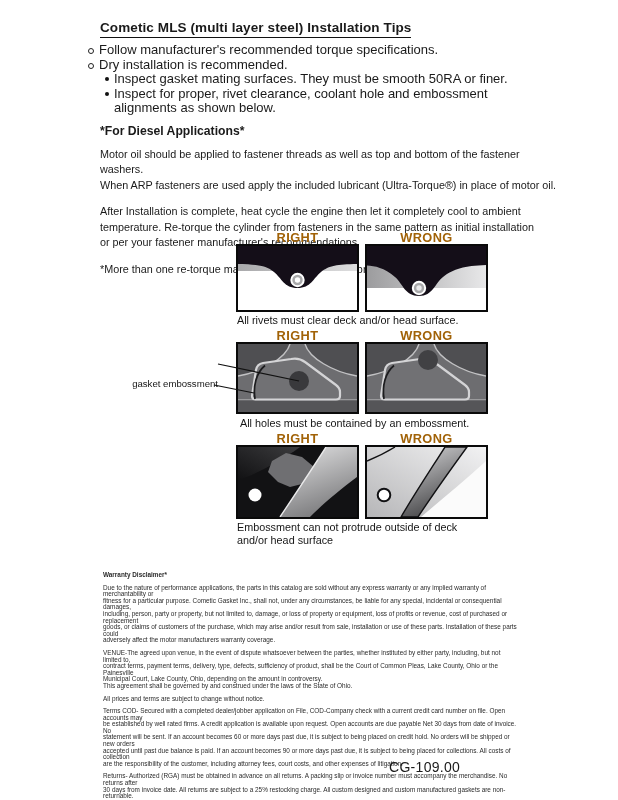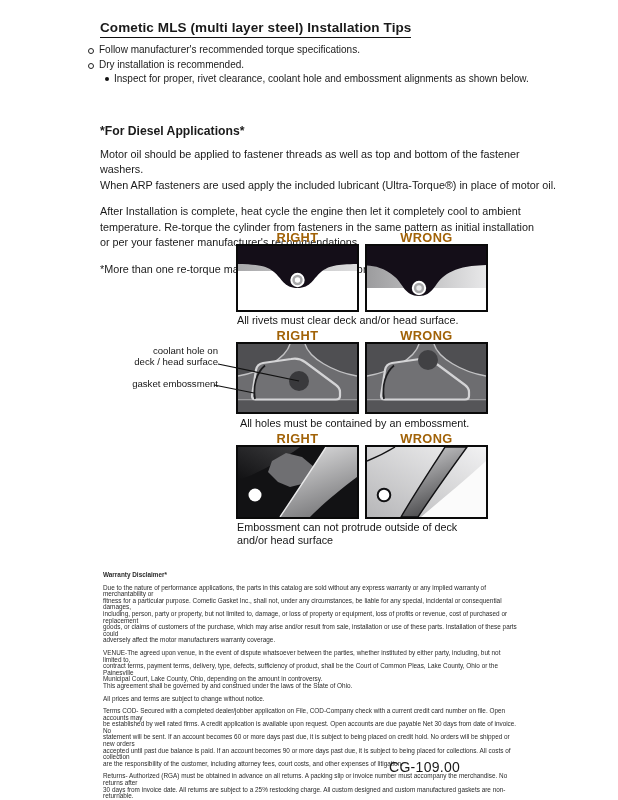--- a/index.html
+++ b/index.html
@@ -7,21 +7,21 @@
     position:relative;width:618px;height:800px;background:#ffffff;
     font-family:"Liberation Sans",sans-serif;color:#1a1a1a;overflow:hidden;
   }
   .abs{position:absolute;}
   
   .title{
     left:100px;top:20px;font-size:13.5px;font-weight:bold;
     border-bottom:1.6px solid #111;padding-bottom:2px;letter-spacing:.1px;
   }
   
-  .tips{left:88px;top:43px;font-size:10px;line-height:14.5px;width:460px;}
+  .tips{left:88px;top:43px;font-size:13px;line-height:14.5px;width:460px;}
   .tip-row{display:flex;align-items:flex-start;}
   .mark{flex:0 0 auto;width:4px;height:4px;border-radius:50%;margin:5px 5px 0 0;}
   .mark.open{border:1.2px solid #222;}
   .mark.filled{background:#111;margin-left:17px;}
   
   .diesel{left:100px;top:124px;width:460px;font-size:10.8px;line-height:15.5px;}
   .diesel h2{font-size:12.2px;font-weight:bold;margin:0 0 7px 0;}
   .diesel .para{margin:0 0 11px 0;}
   .note{margin-top:3px;}
   
@@ -45,20 +45,24 @@
   <div class="abs title">Cometic MLS (multi layer steel) Installation Tips</div>
 
   <div class="abs tips">
     <div class="tip-row">
       <span class="mark open"></span>
       <span>Follow manufacturer's recommended torque specifications.</span>
     </div>
     <div class="tip-row">
       <span class="mark open"></span>
       <span>Dry installation is recommended.</span>
+    </div>
+    <div class="tip-row">
+      <span class="mark filled"></span>
+      <span>Inspect gasket mating surfaces.  They must be smooth 50RA or finer.</span>
     </div>
     <div class="tip-row">
       <span class="mark filled"></span>
       <span>Inspect for proper, rivet clearance, coolant hole and embossment alignments as shown below.</span>
     </div>
   </div>
 
   <div class="abs diesel">
     <h2>*For Diesel Applications*</h2>
     <div class="para">
@@ -112,24 +116,20 @@
         </linearGradient>
       </defs>
     </svg>
   </div>
 
   <div class="abs caption" style="left:237px;top:314px;text-align:right;">All rivets must clear deck and/or head surface.</div>
 
   <div class="abs dlabel" style="left:236px;top:328px;">RIGHT</div>
   <div class="abs dlabel" style="left:365px;top:328px;">WRONG</div>
 
-  <div class="abs annot" style="left:108px;top:346px;">
-    <div>coolant hole on</div>
-    <div>deck / head surface</div>
-  </div>
   <div class="abs annot" style="left:108px;top:379px;">
     <div>gasket embossment</div>
   </div>
 
   <div class="abs panel" style="left:236px;top:342px;height:68px;">
     <svg width="119" height="68" viewBox="0 0 119 68">
       <rect x="0" y="0" width="119" height="68" fill="#6d6d70"></rect>
       <path d="M0,0 H52 C48,14 24,28 0,32 Z" fill="#4f4f52"></path>
       <path d="M67,0 H119 V32 C95,28 71,14 67,0 Z" fill="#4f4f52"></path>
       <path d="M52,0 C48,14 24,28 0,32" fill="none" stroke="#c2c2c4" stroke-width="1.4"></path>

